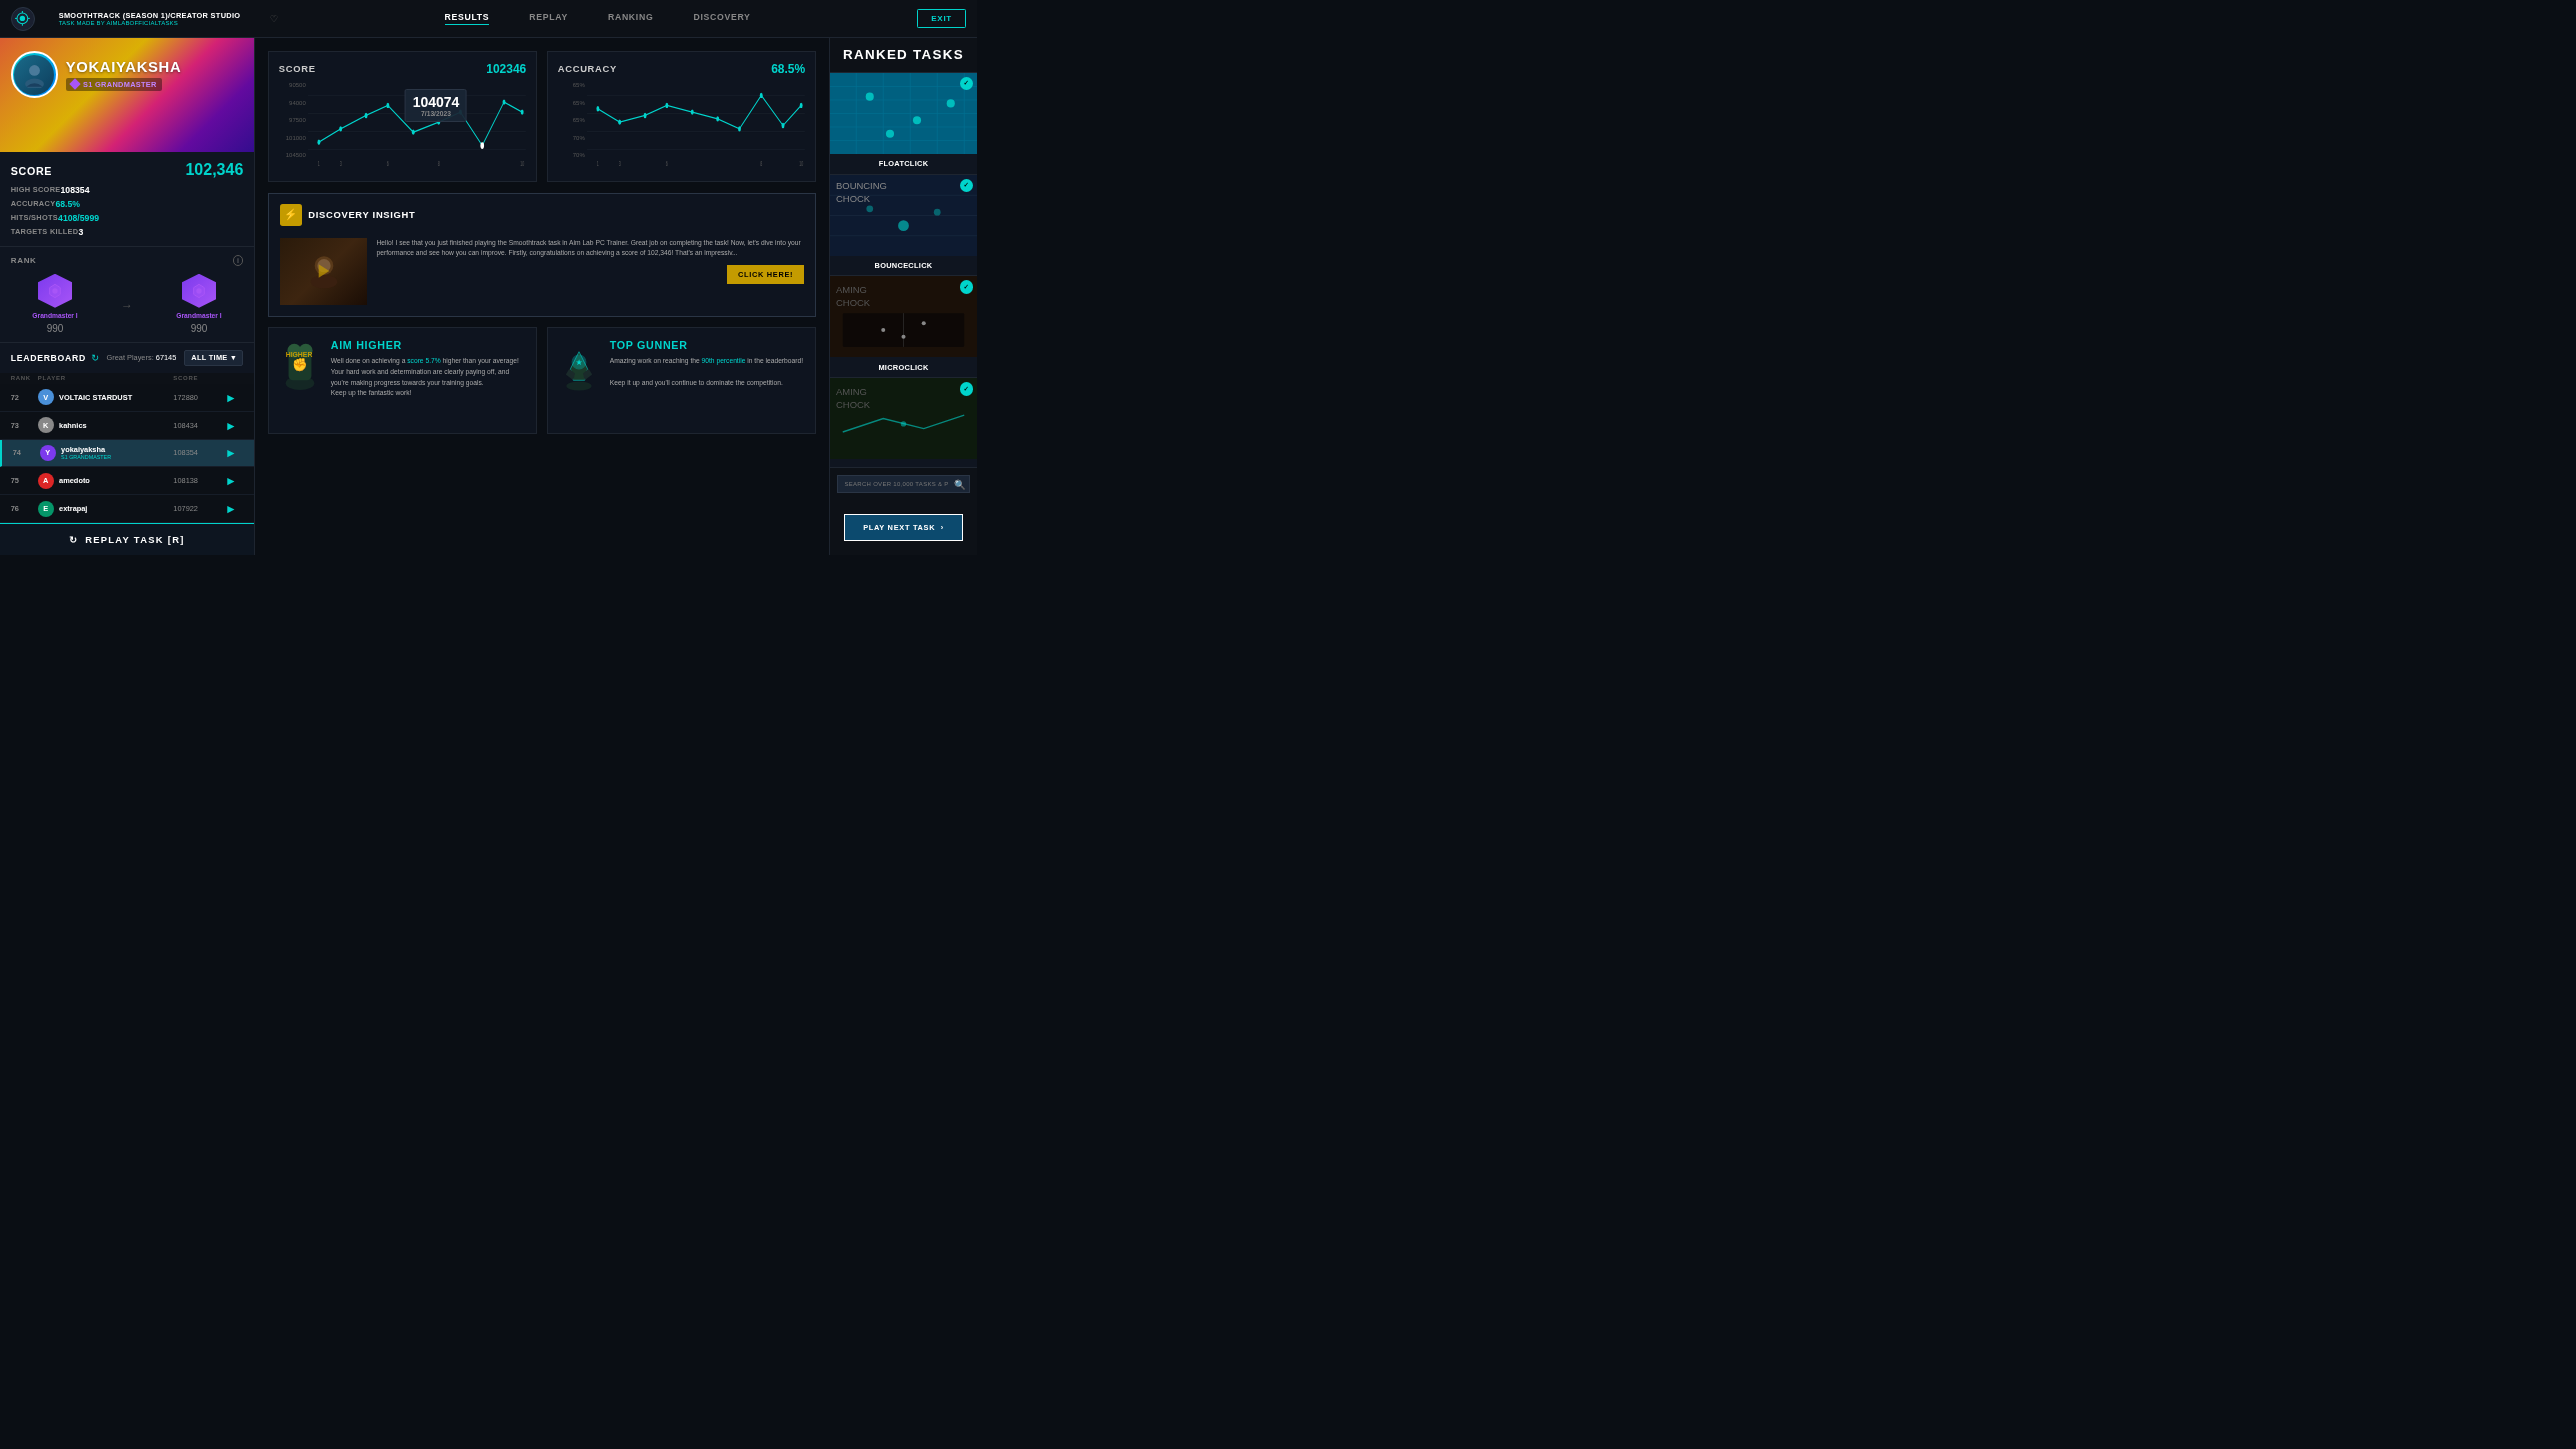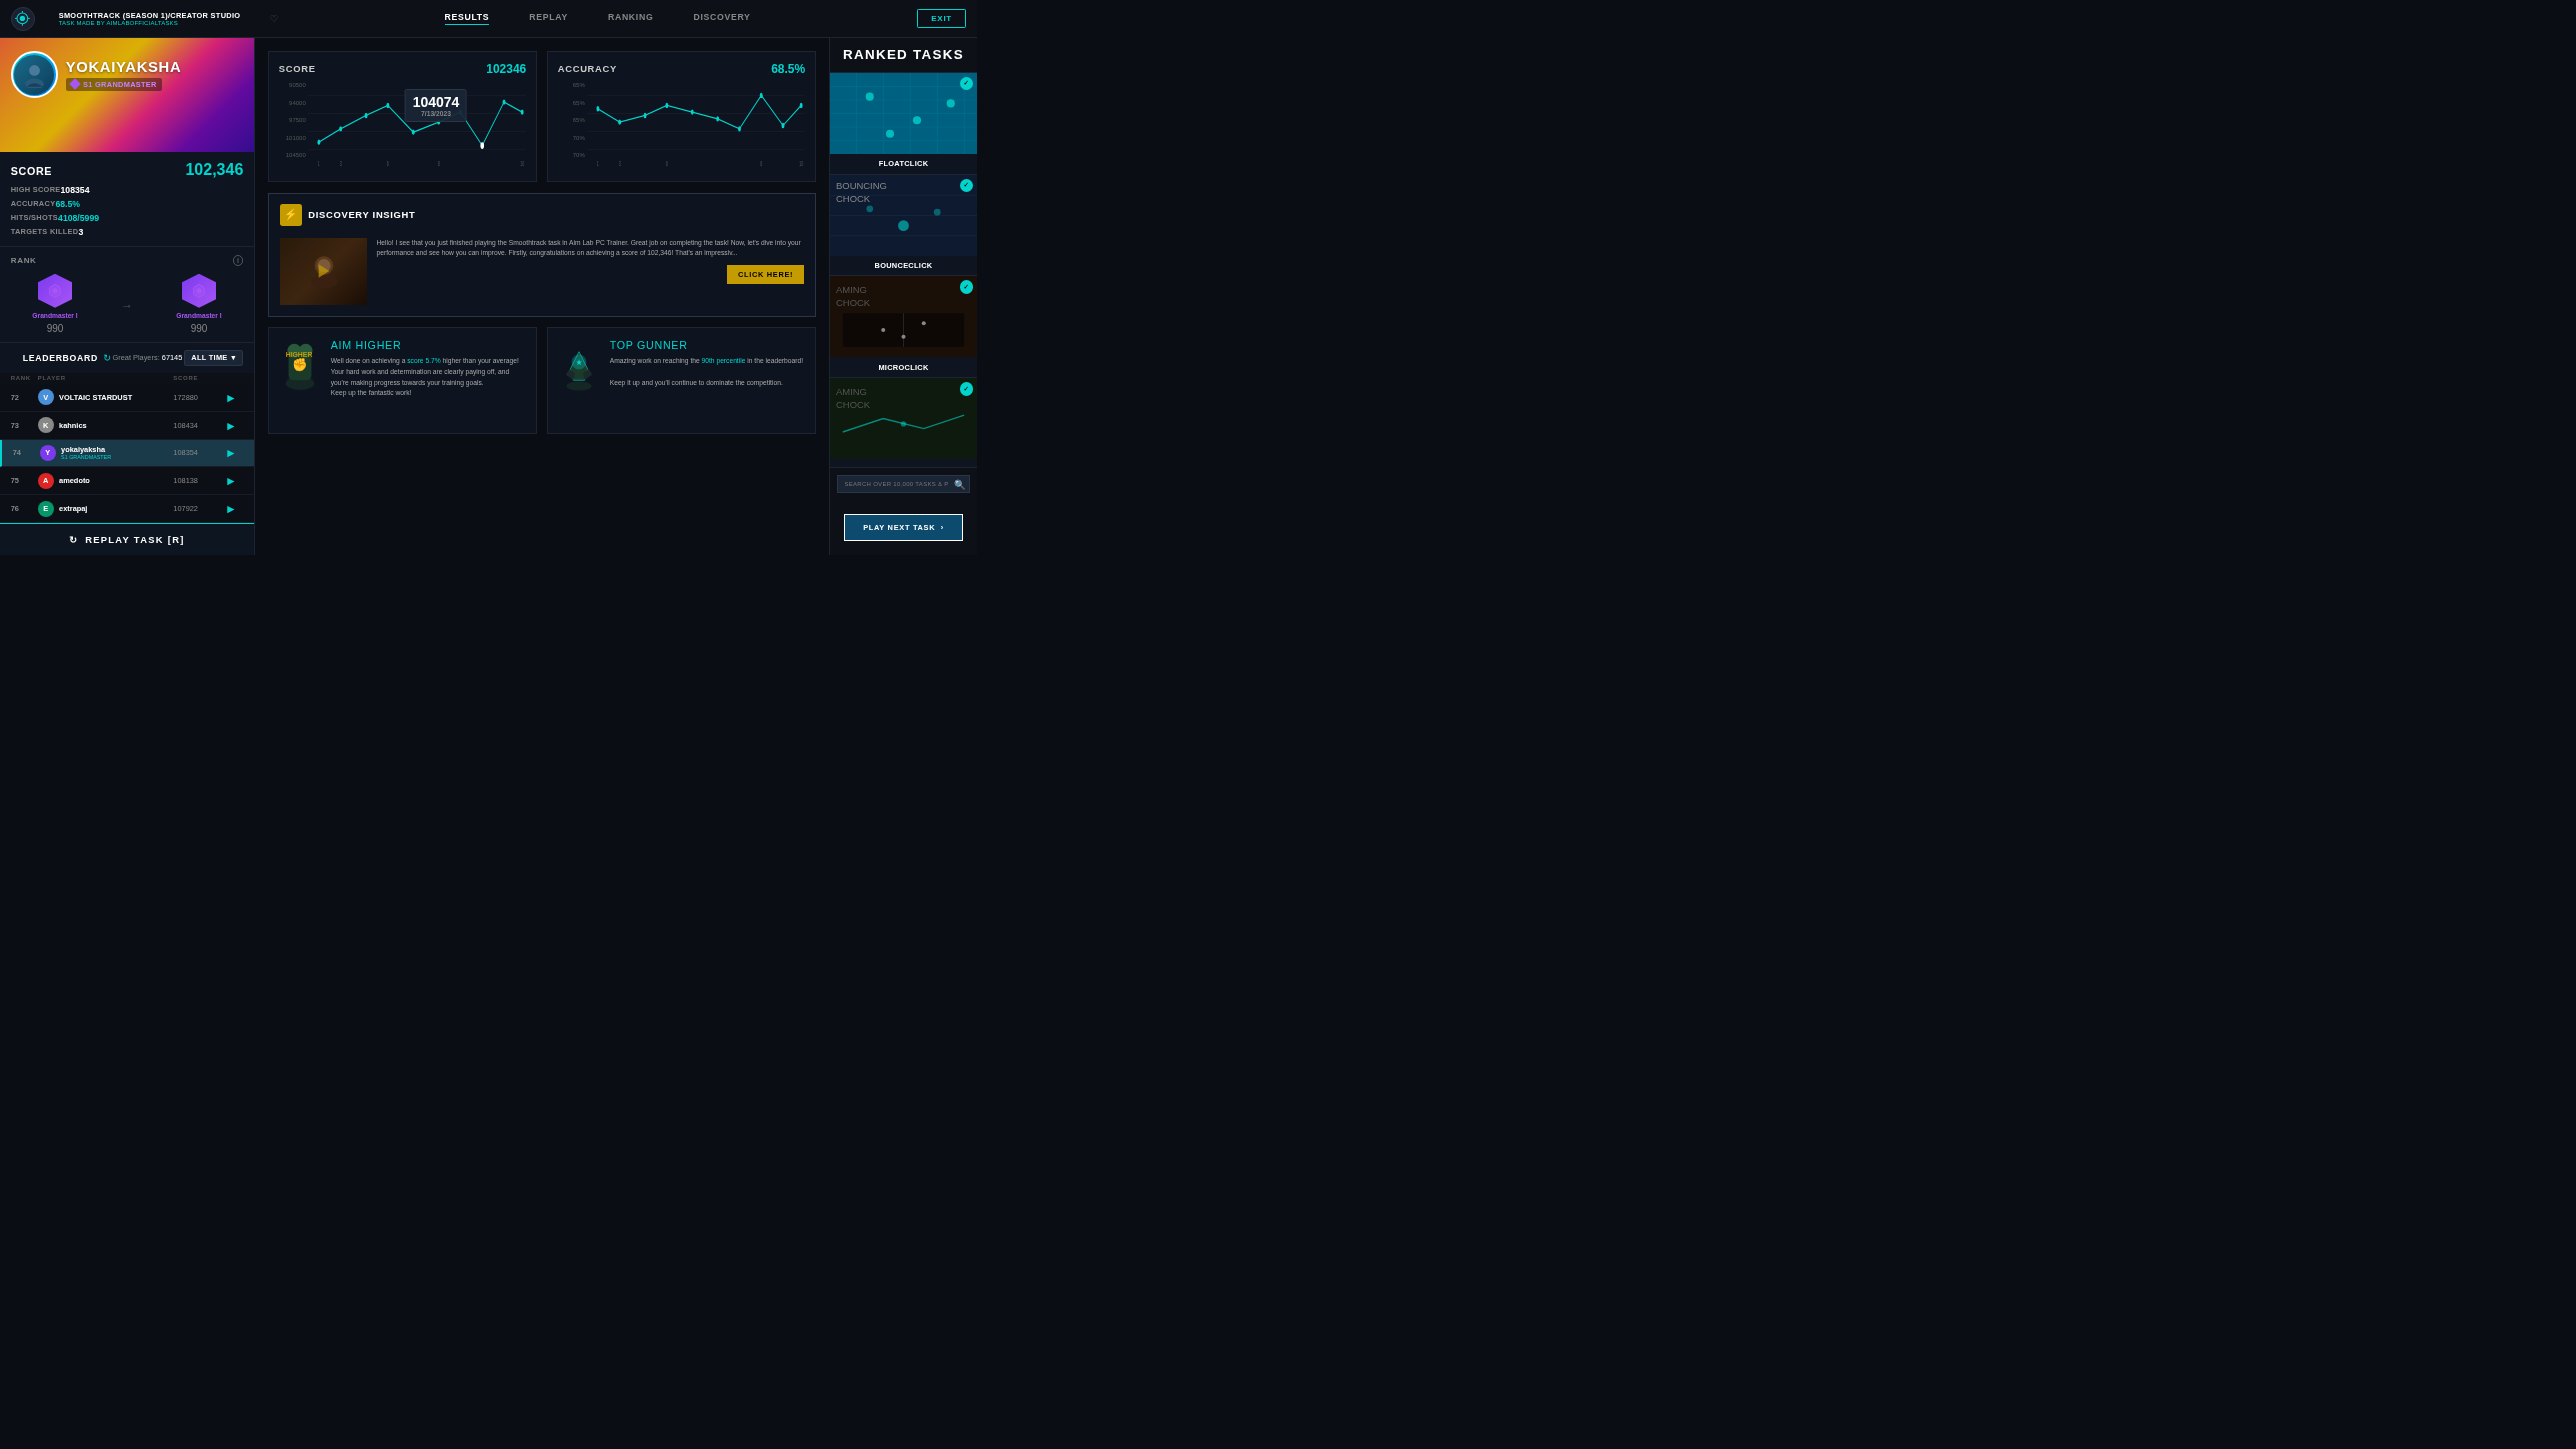--- a/index.html
+++ b/index.html
@@ -310,21 +310,20 @@
     .lb-title-area {
       display: flex;
       align-items: center;
       gap: 5.4px;
     }
     .lb-title {
       font-size: 8.7px;
       font-weight: 900;
       letter-spacing: 0.7px;
       text-transform: uppercase;
-      margin-left: 12px;
     }
     .refresh-icon {
       color: #00d4cc;
       cursor: pointer;
       font-size: 9.4px;
     }
     .total-players {
       font-size: 7.4px;
       color: #888;
     }
@@ -586,21 +585,21 @@
       flex-shrink: 0;
       display: flex;
       align-items: center;
       justify-content: center;
     }
     .card-body {
       flex: 1;
     }
     .card-title {
       font-size: 10.7px;
-      font-weight: 400;
+      font-weight: 700;
       color: #00d4cc;
       letter-spacing: 0.7px;
       text-transform: uppercase;
       margin-bottom: 5.4px;
     }
     .card-text {
       font-size: 6.7px;
       color: #aaa;
       line-height: 1.6;
     }

